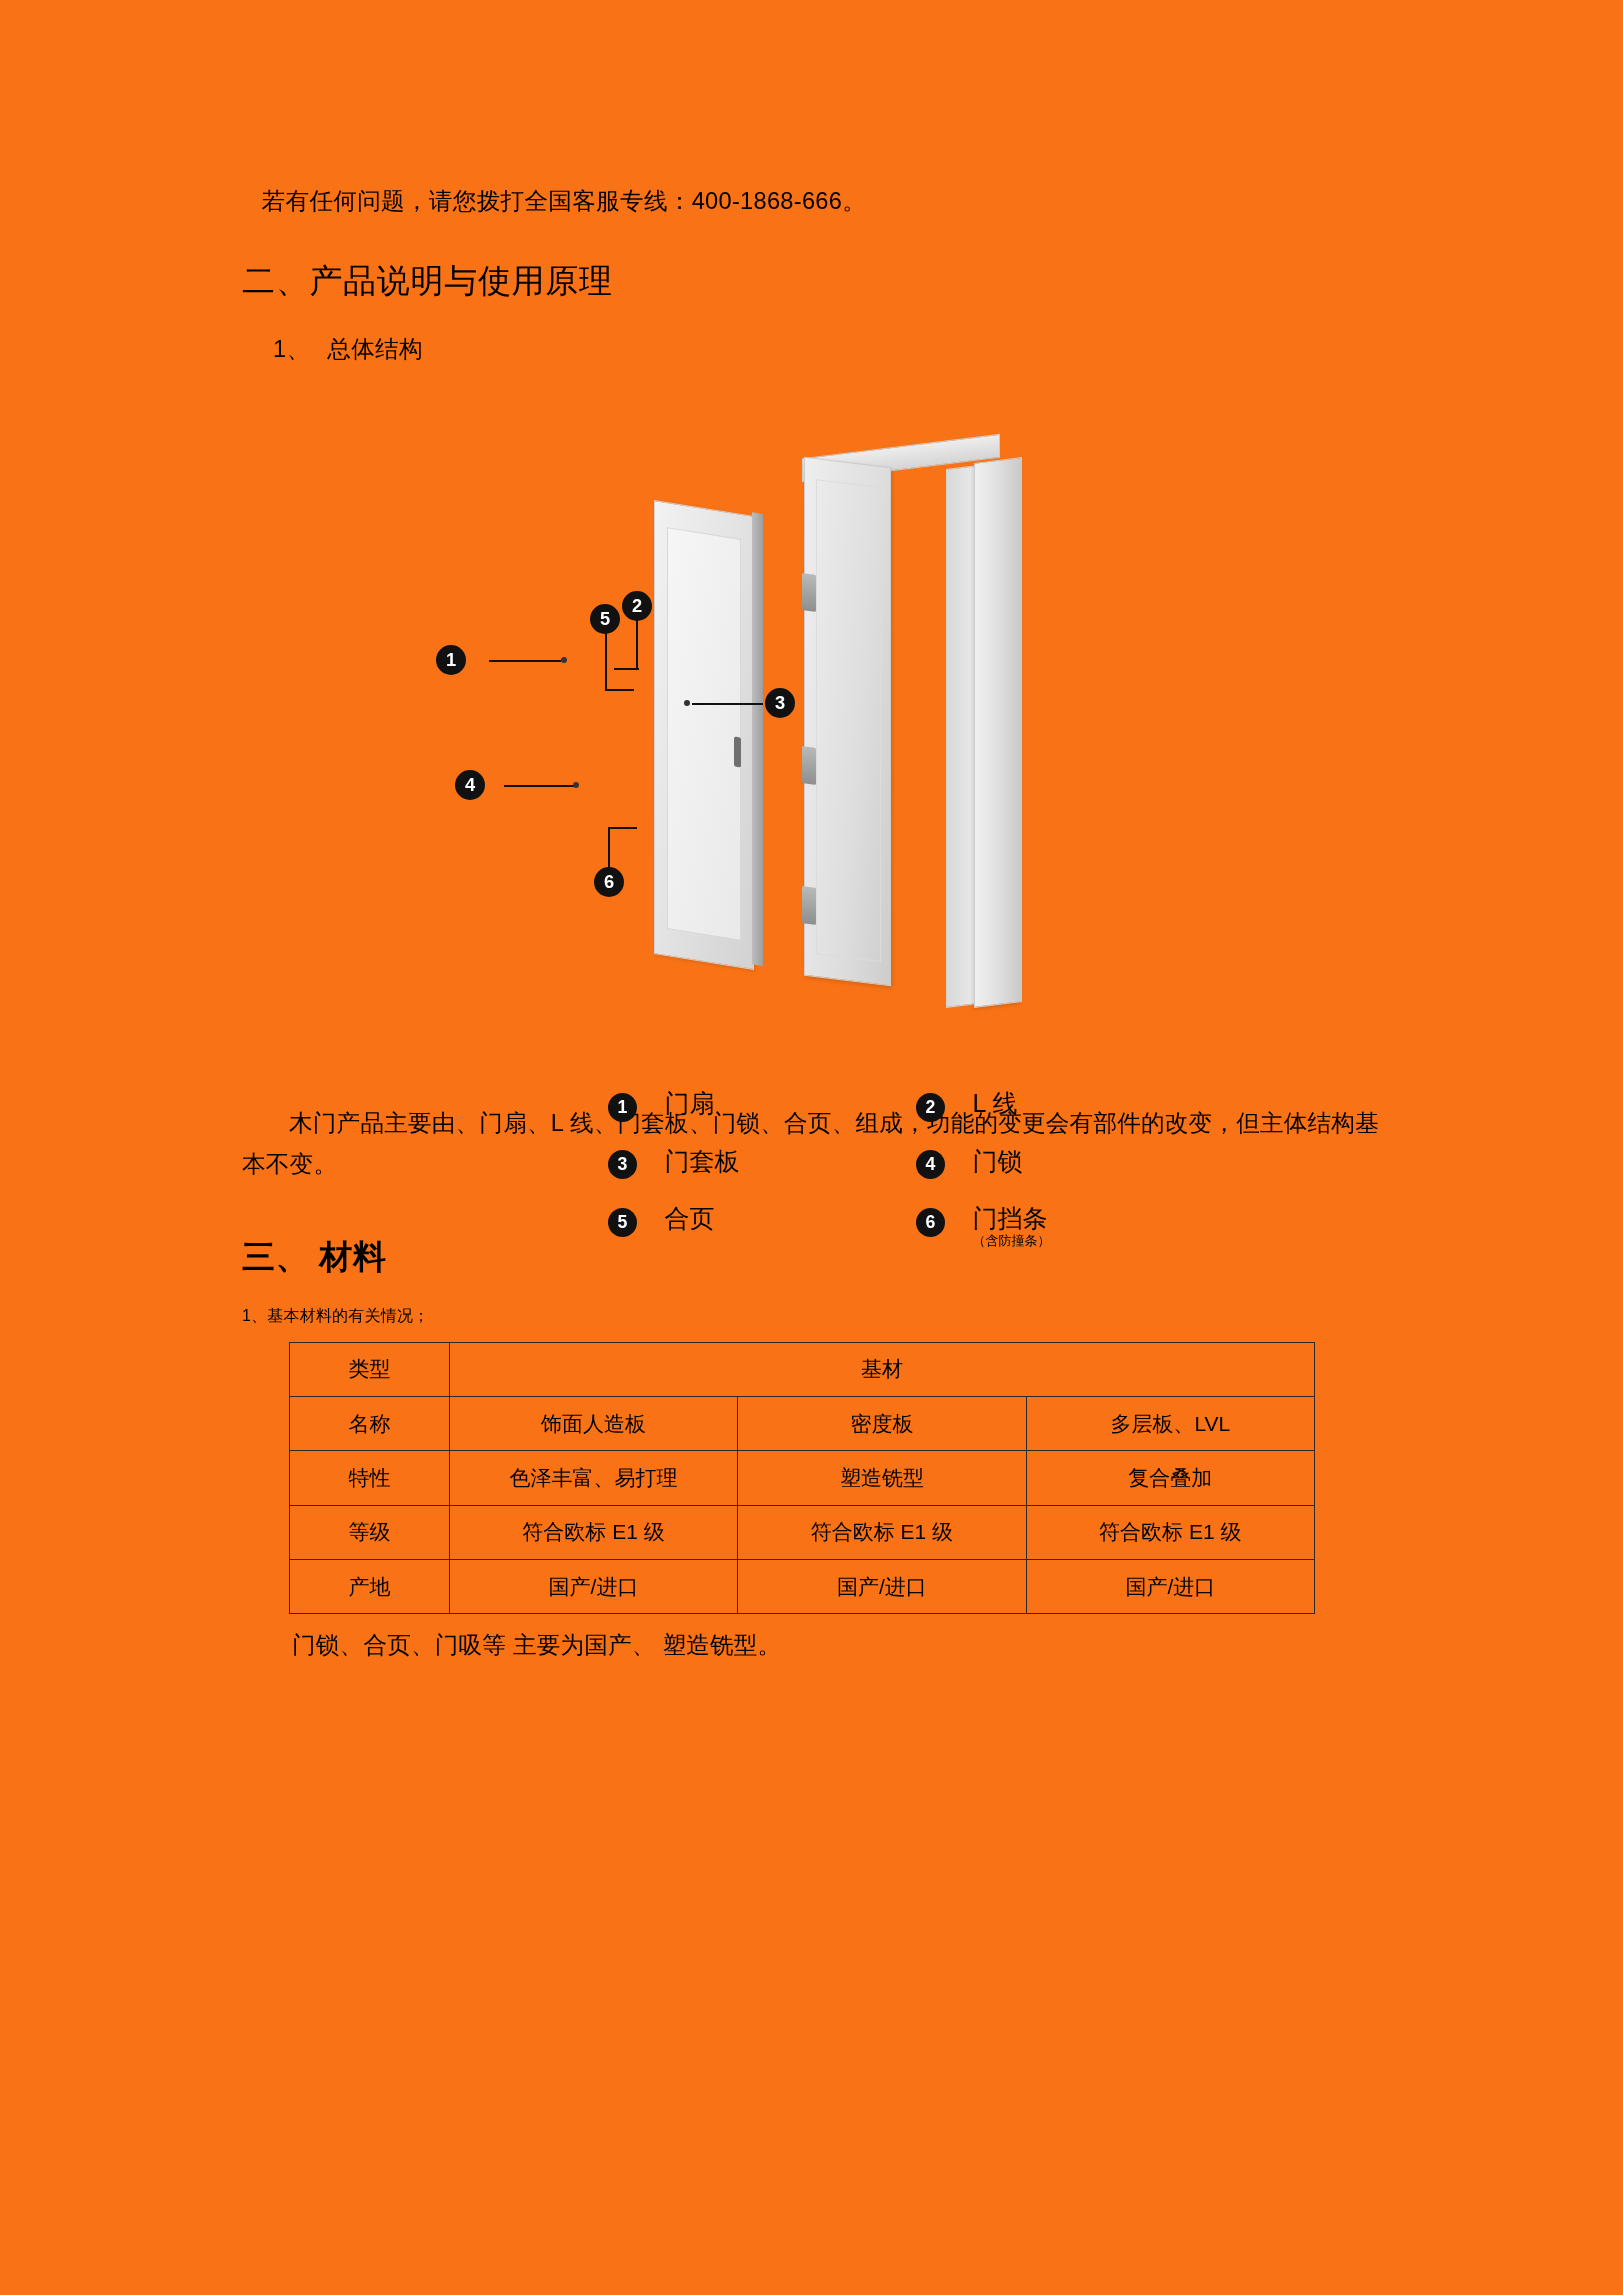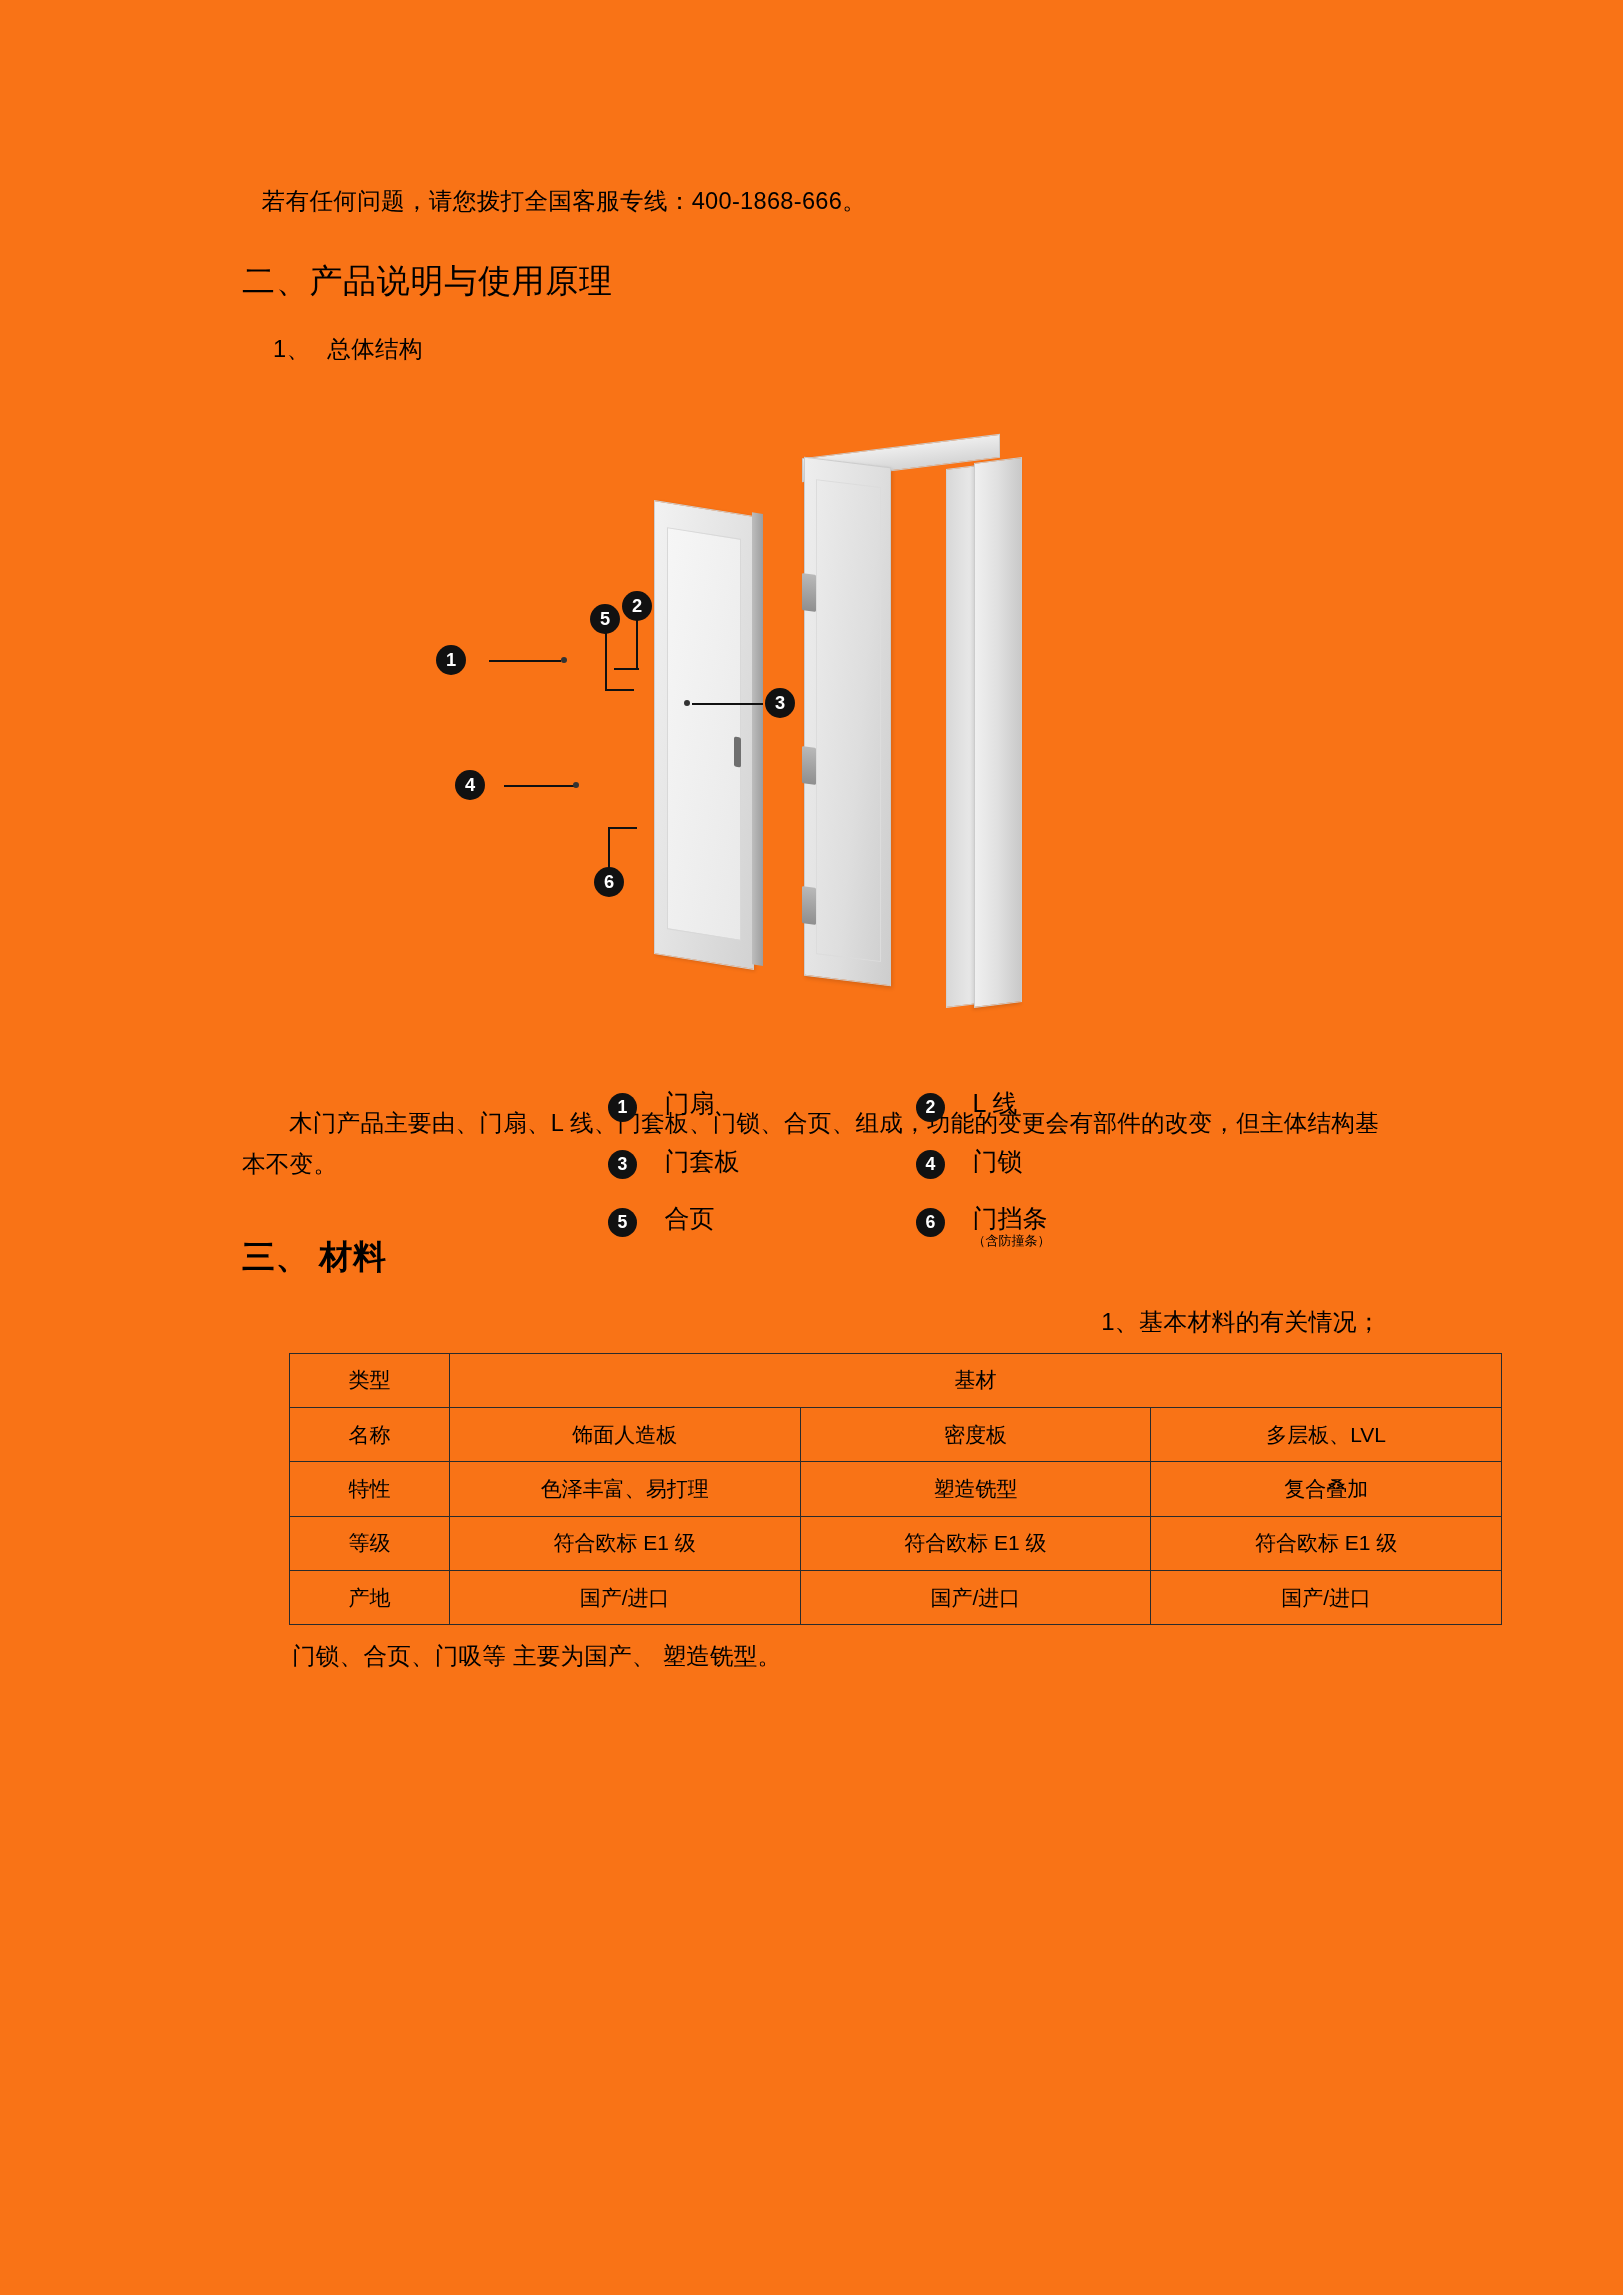--- a/index.html
+++ b/index.html
@@ -241,36 +241,35 @@
 
   
   .para {
     font-size: 23.6px;
     line-height: 1.75;
     margin: 0;
     text-indent: 47px;
     letter-spacing: 0.2px;
   }
   .list-item {
-    font-size: 24px;
+    font-size: 16px;
     margin: 0 0 11.8px 0;
     letter-spacing: 0.2px;
-    text-align: right;
   }
   .indent-line {
     font-size: 23.6px;
     margin: 14.4px 0 0 50px;
     letter-spacing: 0.2px;
   }
 
   
   table.mat {
     border-collapse: collapse;
     margin: 14.4px 0 0 47px;
-    width: 1213px;
+    width: 1026px;
     table-layout: fixed;
   }
   table.mat td {
     border: 0.7px solid #2b2b2b;
     text-align: center;
     font-size: 21px;
     padding: 9.2px 3.9px;
     height: 35px;
   }
   table.mat td.hcol { width: 151px; }

